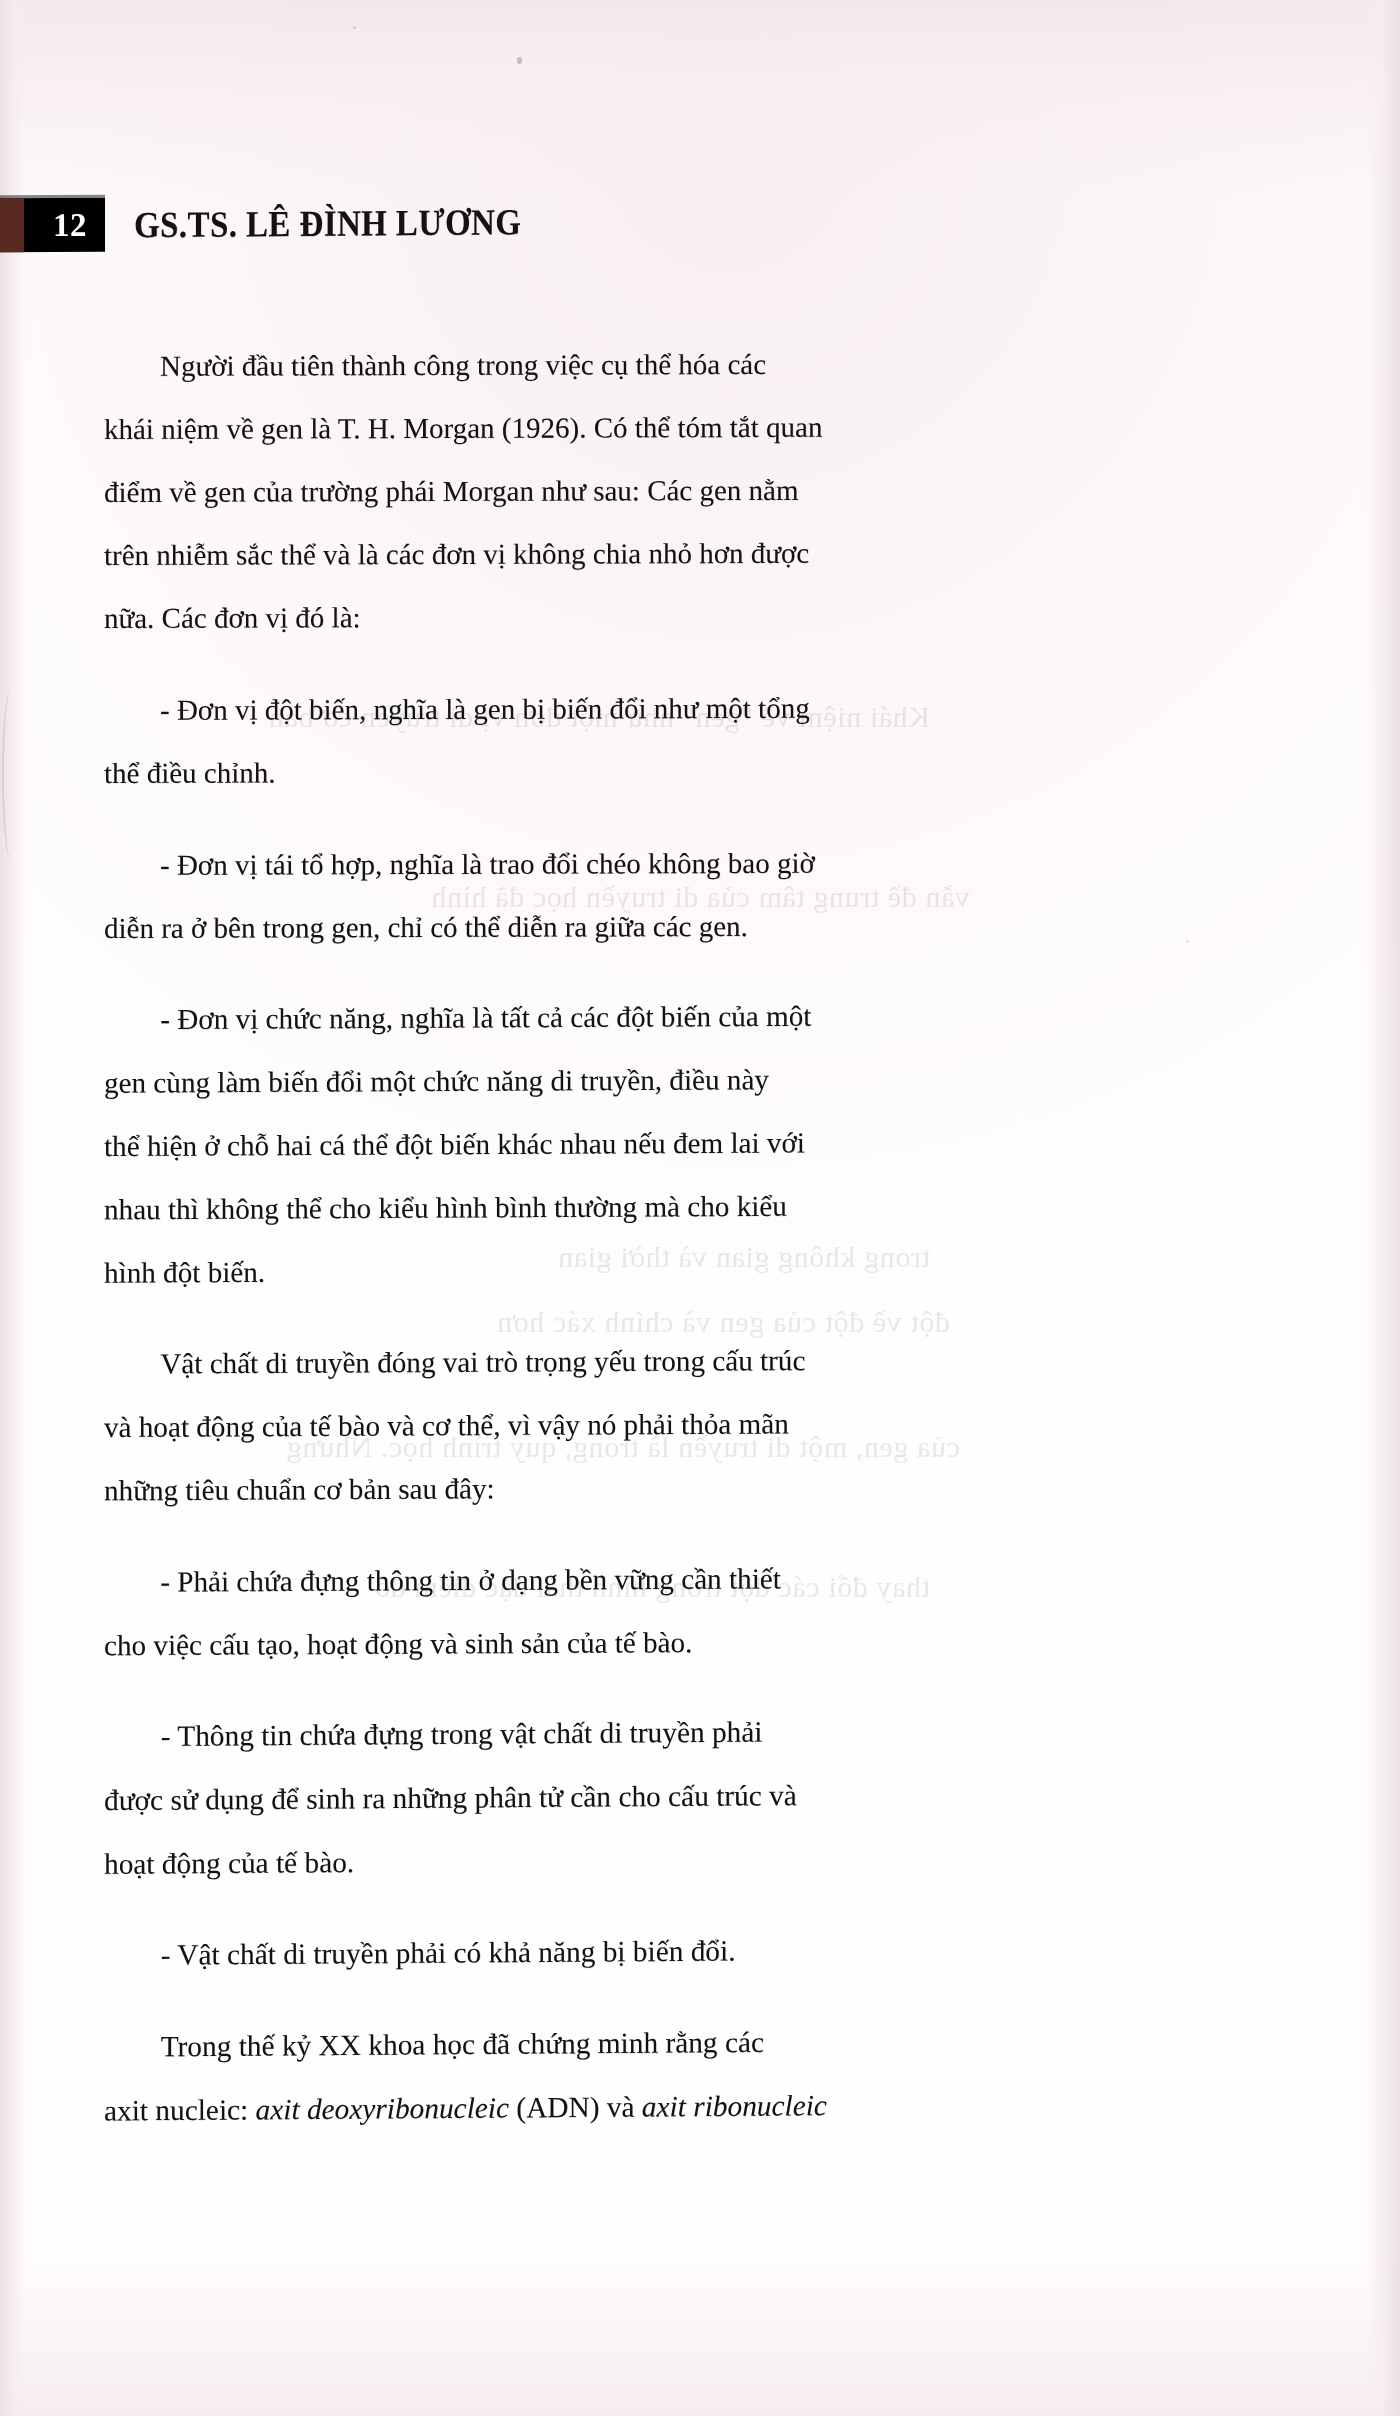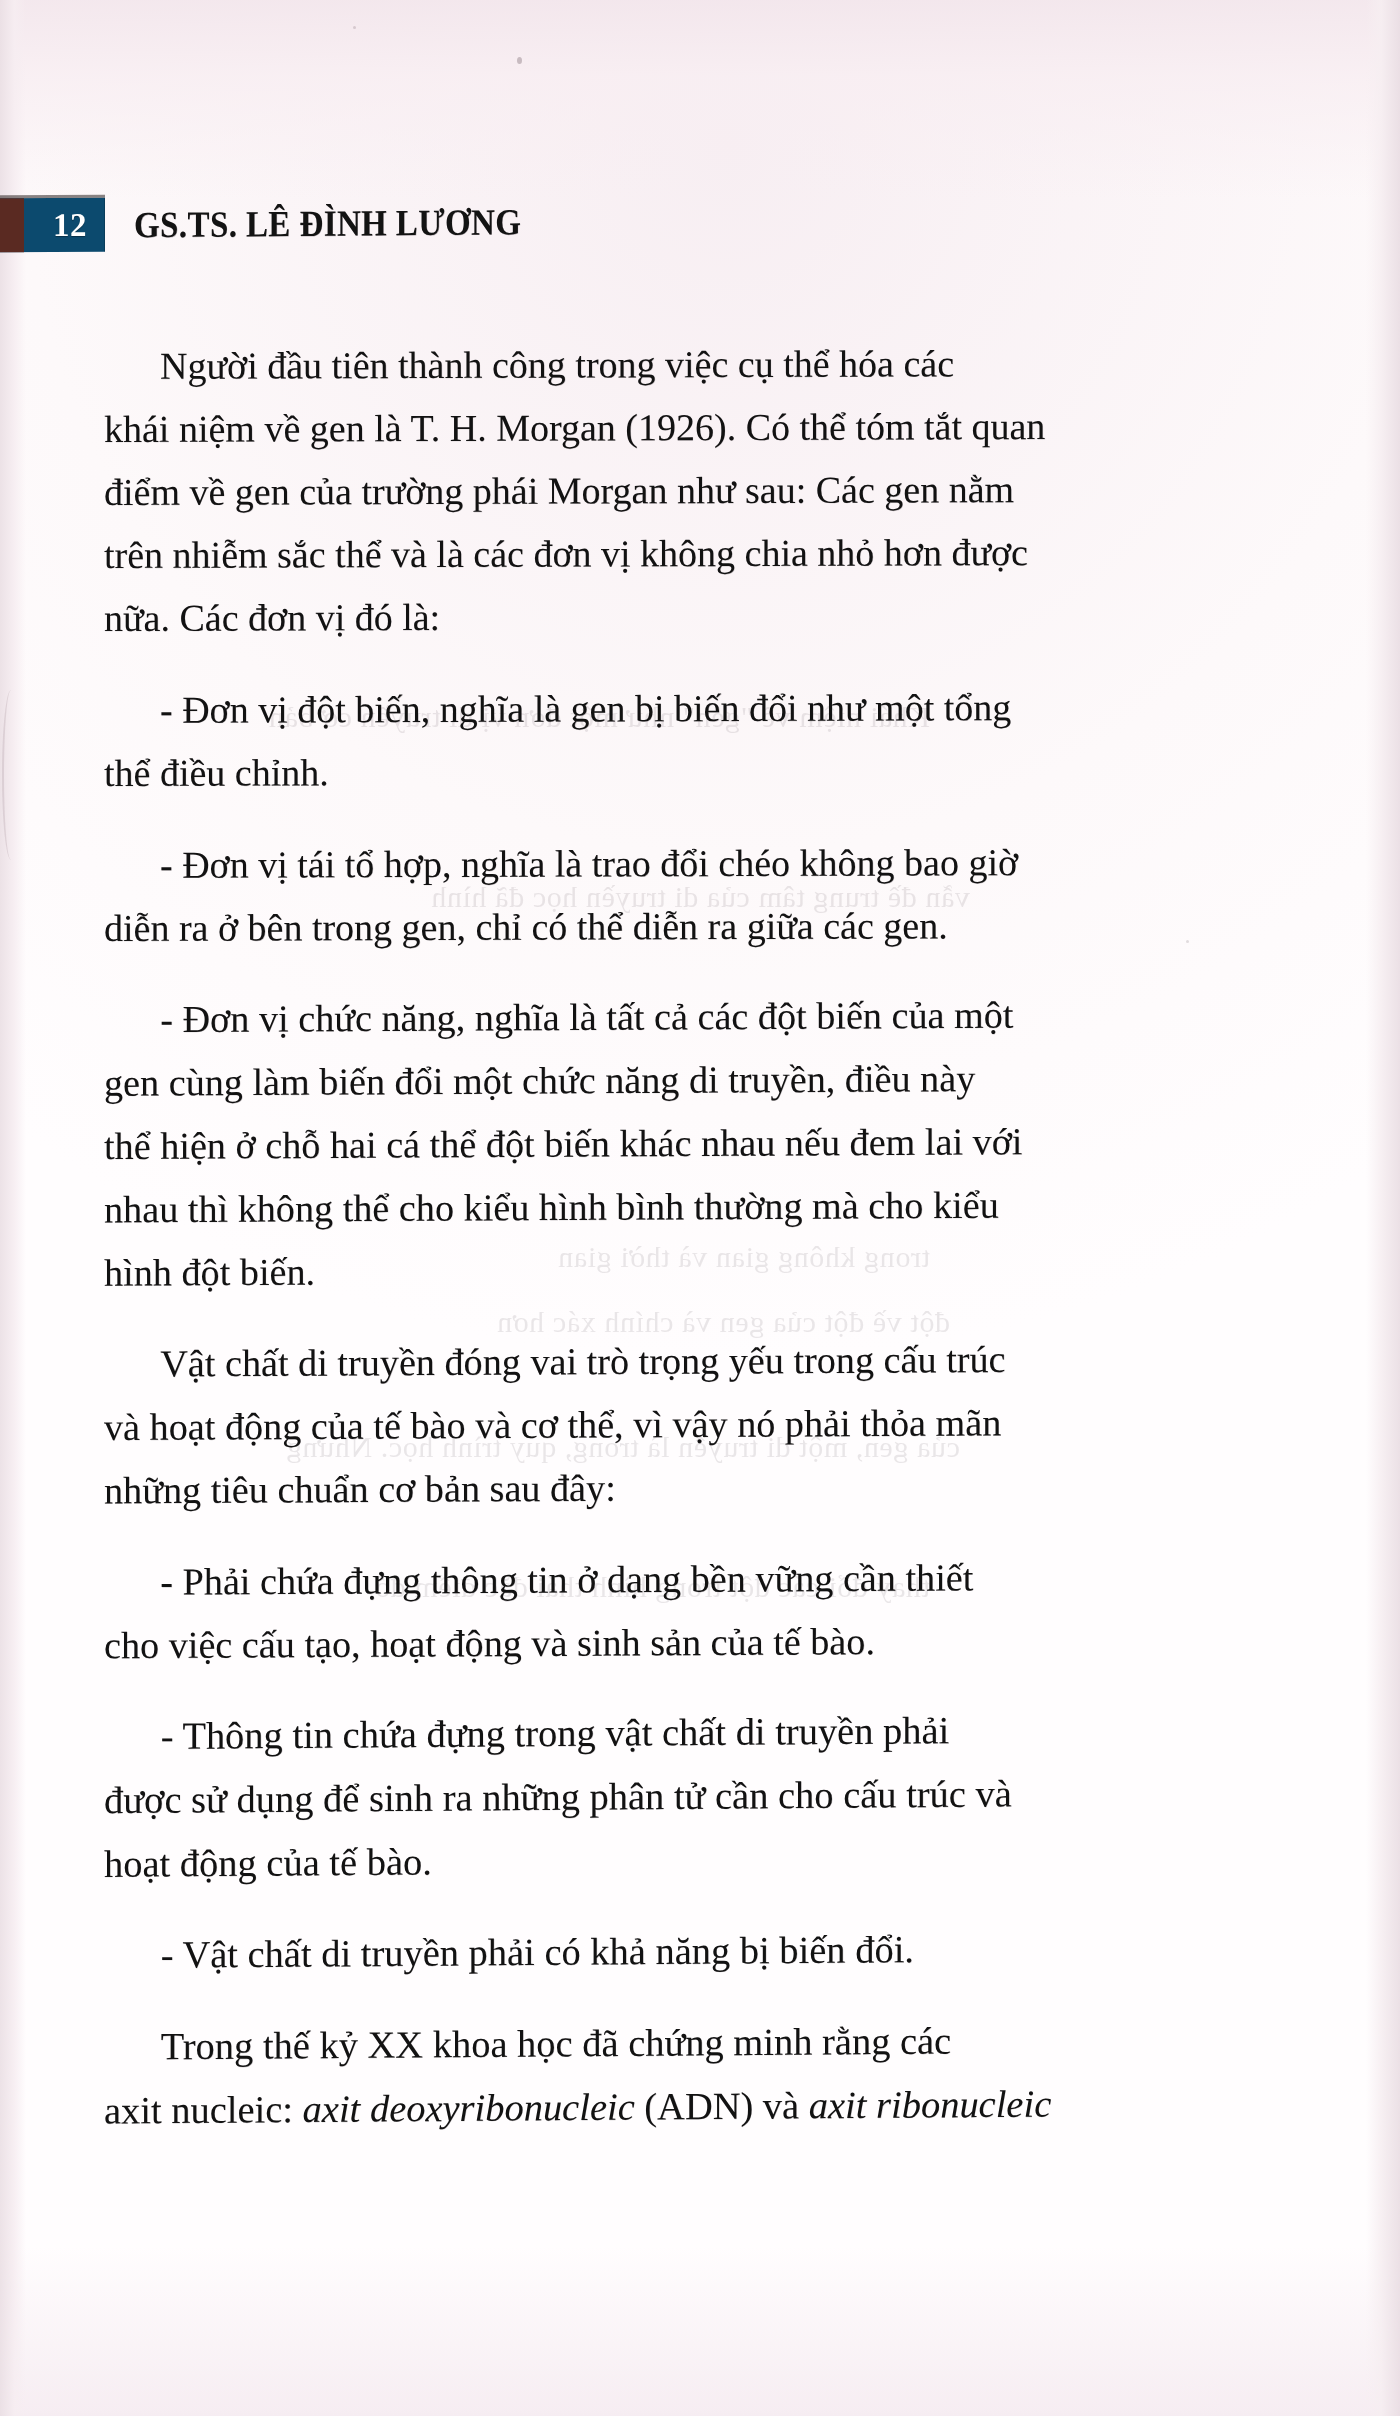--- a/index.html
+++ b/index.html
@@ -94,21 +94,21 @@
     position: absolute;
     left: 0;
     top: 198px;
     display: flex;
     align-items: center;
   }
   .page-chip {
     position: relative;
     width: 105px;
     height: 54px;
-    background: #0c4a6e;
+    background: #000000;
     box-shadow: inset -1px 0 0 rgba(0,0,0,.18);
     display: flex;
     align-items: center;
     justify-content: flex-end;
     padding-right: 18px;
     box-sizing: border-box;
     transform: skewY(-.35deg);
   }
   .page-chip::before {
     content: "";
@@ -148,21 +148,21 @@
     text-shadow: .4px .4px .6px rgba(60,50,58,.35);
   }
 
   
   .body-text {
     position: absolute;
     left: 104px;
     top: 335px;
     width: 818px;
     color: #121212;
-    font-size: 38px;
+    font-size: 29px;
     line-height: 63px;
   }
   .para {
     margin: 0 0 29px 0;
     text-align: justify;
     text-justify: inter-word;
     text-shadow: .35px .35px .5px rgba(70,58,66,.28);
   }
   .para .ln {
     display: block;

